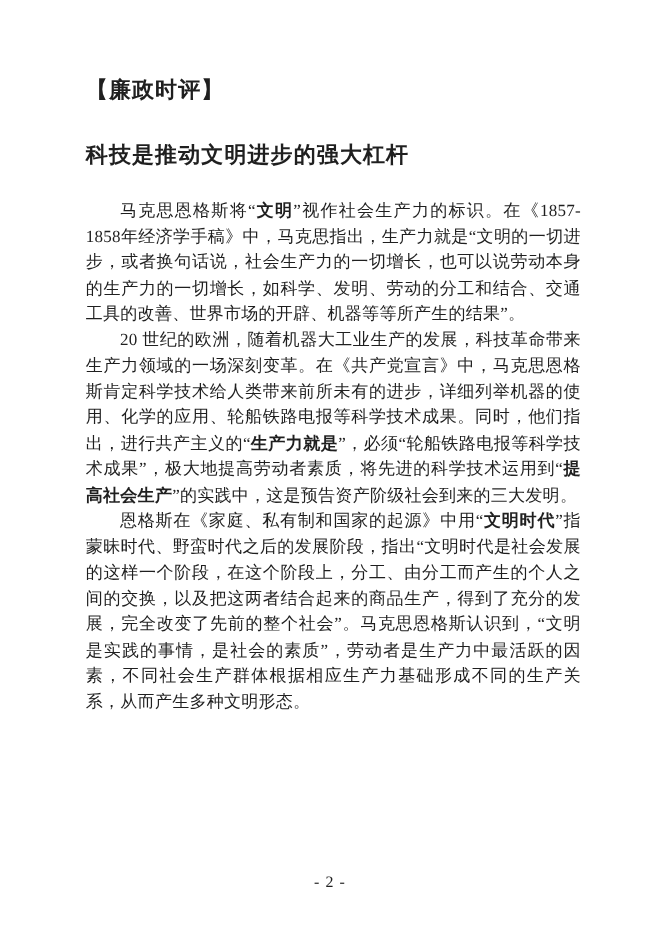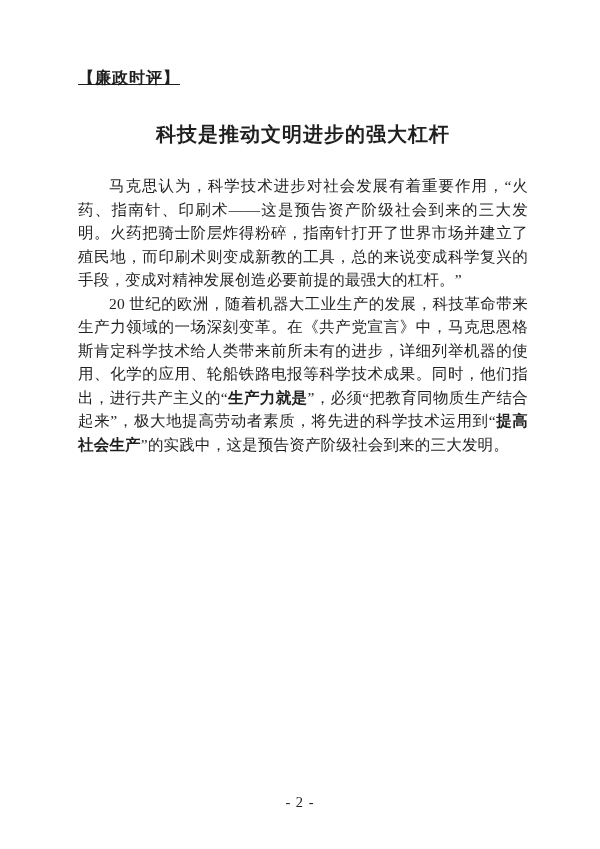--- a/index.html
+++ b/index.html
@@ -12,27 +12,26 @@
     width: 600px;
     height: 849px;
     box-sizing: border-box;
     background: #ffffff;
     padding: 68px 72px 0 78px;
     font-family: "Liberation Serif", "DejaVu Serif", serif;
     color: #1f1f1f;
     overflow: hidden;
   }
   .doc-header {
-    font-size: 16px;
+    font-size: 20px;
     font-weight: 600;
     letter-spacing: 1px;
-    text-decoration: underline;
   }
   .doc-title {
-    text-align: center;
+    text-align: left;
     font-weight: bold;
     font-size: 20px;
     letter-spacing: 1px;
     margin-top: 32px;
     margin-bottom: 26px;
   }
   .body-text .para {
     margin: 0;
     text-indent: 2em;
     text-align: justify;
@@ -56,18 +55,19 @@
 </style>
 </head>
 <body>
 
 <div class="page">
   <div class="doc-header">【廉政时评】</div>
 
   <h1 class="doc-title">科技是推动文明进步的强大杠杆</h1>
 
   <div class="body-text">
-      <p class="para"><span>马克思认为，科学技术进步对社会发展有着重要作用，“火药、指南针、印刷术——这是预告资产阶级社会到来的三大发明。火药把骑士阶层炸得粉碎，指南针打开了世界市场并建立了殖民地，而印刷术则变成新教的工具，总的来说变成科学复兴的手段，变成对精神发展创造必要前提的最强大的杠杆。”</span></p>
-      <p class="para"><span>20 世纪的欧洲，随着机器大工业生产的发展，科技革命带来生产力领域的一场深刻变革。在《共产党宣言》中，马克思恩格斯肯定科学技术给人类带来前所未有的进步，详细列举机器的使用、化学的应用、轮船铁路电报等科学技术成果。同时，他们指出，进行共产主义的“</span><span class="bold-term">生产力就是</span><span>”，必须“把教育同物质生产结合起来”，极大地提高劳动者素质，将先进的科学技术运用到“</span><span class="bold-term">提高社会生产</span><span>”的实践中，这是预告资产阶级社会到来的三大发明。</span></p>
+      <p class="para"><span>马克思恩格斯将“</span><span class="bold-term">文明</span><span>”视作社会生产力的标识。在《1857-1858年经济学手稿》中，马克思指出，生产力就是“文明的一切进步，或者换句话说，社会生产力的一切增长，也可以说劳动本身的生产力的一切增长，如科学、发明、劳动的分工和结合、交通工具的改善、世界市场的开辟、机器等等所产生的结果”。</span></p>
+      <p class="para"><span>20 世纪的欧洲，随着机器大工业生产的发展，科技革命带来生产力领域的一场深刻变革。在《共产党宣言》中，马克思恩格斯肯定科学技术给人类带来前所未有的进步，详细列举机器的使用、化学的应用、轮船铁路电报等科学技术成果。同时，他们指出，进行共产主义的“</span><span class="bold-term">生产力就是</span><span>”，必须“轮船铁路电报等科学技术成果”，极大地提高劳动者素质，将先进的科学技术运用到“</span><span class="bold-term">提高社会生产</span><span>”的实践中，这是预告资产阶级社会到来的三大发明。</span></p>
+      <p class="para"><span>恩格斯在《家庭、私有制和国家的起源》中用“</span><span class="bold-term">文明时代</span><span>”指蒙昧时代、野蛮时代之后的发展阶段，指出“文明时代是社会发展的这样一个阶段，在这个阶段上，分工、由分工而产生的个人之间的交换，以及把这两者结合起来的商品生产，得到了充分的发展，完全改变了先前的整个社会”。马克思恩格斯认识到，“文明是实践的事情，是社会的素质”，劳动者是生产力中最活跃的因素，不同社会生产群体根据相应生产力基础形成不同的生产关系，从而产生多种文明形态。</span></p>
     </div>
 
   <div class="doc-footer">- 2 -</div>
 </div>
 
 </body></html>

